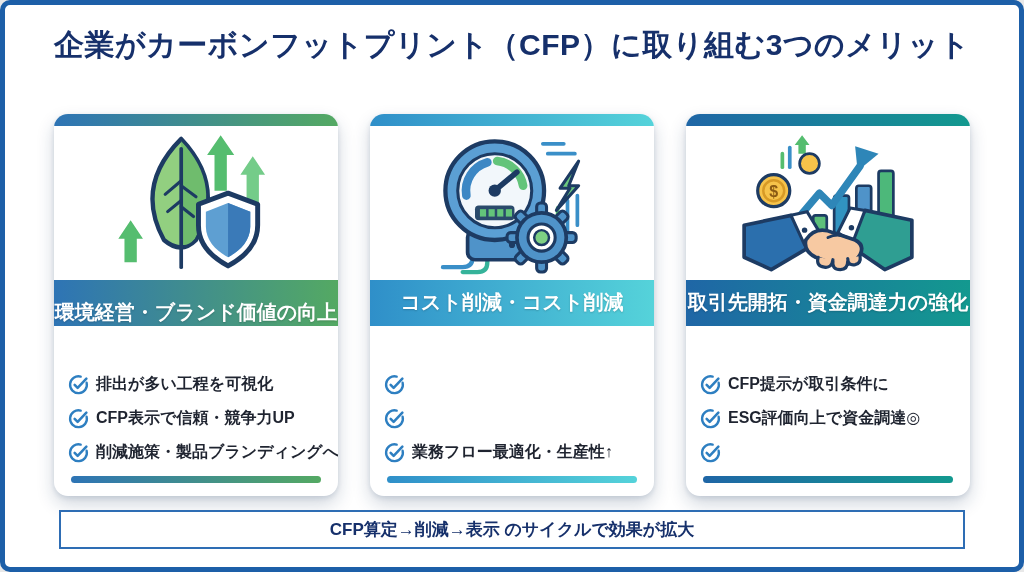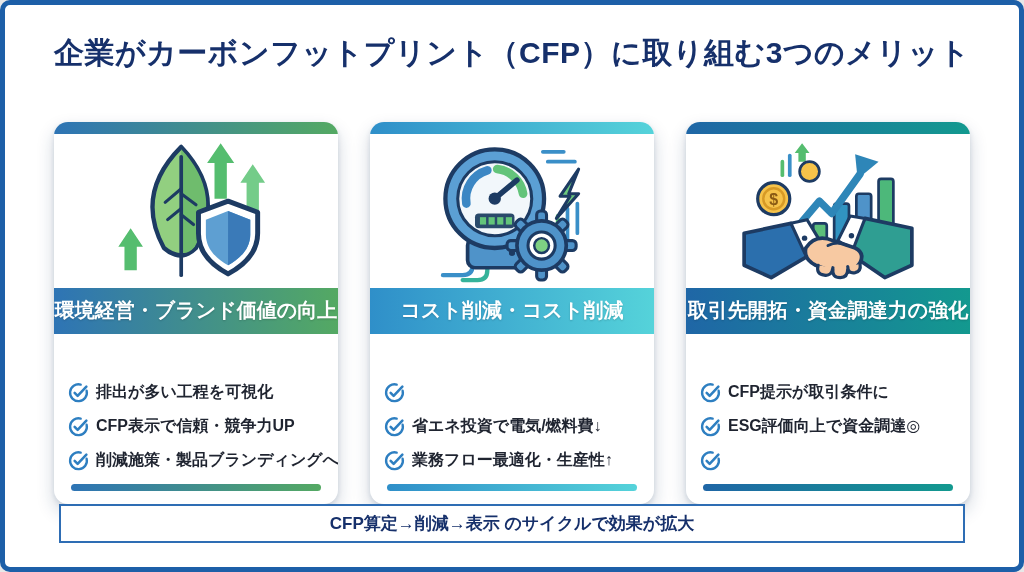--- a/index.html
+++ b/index.html
@@ -8,21 +8,21 @@
     width:1024px;height:572px;
     box-sizing:border-box;
     background:#fff;
     border:5px solid #1d5fa8;
     border-radius:10px;
     overflow:hidden;
     font-family:"Liberation Sans","DejaVu Sans",sans-serif;
     display:flex;flex-direction:column;align-items:center;
   }
   .page-title{
-    margin-top:29px;
+    margin-top:21px;
     font-size:30px;
     font-weight:800;
     color:#16306b;
     letter-spacing:.5px;
     text-align:center;
     line-height:1.25;
   }
   .cards-row{
     display:flex;
     gap:32px;
@@ -70,20 +70,21 @@
     white-space:nowrap;
   }
   .card-underline{
     flex:none;
     height:7px;
     width:calc(100% - 34px);
     margin:0 auto 13px;
     border-radius:4px;
   }
   .footer-banner{
+    margin-top:14px;
     width:906px;
     box-sizing:border-box;
     border:2px solid #2e6db4;
     background:#fff;
     padding:6px 0;
     text-align:center;
   }
   .footer-text{
     font-size:17px;
     font-weight:800;
@@ -111,21 +112,21 @@
           <path d="M58 8 Q 20 46 44 90 Q 58 102 70 90 Q 94 46 58 8 Z" fill="#92cf80" stroke="#1d3b63" stroke-width="3.5" stroke-linejoin="round"></path>
           <path d="M58 10 Q 92 46 69 89 Q 64 95 58 94 Z" fill="#6fbc6d"></path>
           <path d="M58 16 L58 112" stroke="#1d3b63" stroke-width="3" stroke-linecap="round" fill="none"></path>
           <path d="M58 42 L45 53 M58 58 L47 67 M58 46 L70 55 M58 63 L68 71" stroke="#1d3b63" stroke-width="2.5" stroke-linecap="round" fill="none"></path>
 
           <path d="M96 52 L120 61 V78 C120 94 109 104 96 111 C83 104 72 94 72 78 V61 Z" fill="#ffffff" stroke="#1d3b63" stroke-width="4" stroke-linejoin="round"></path>
           <path d="M96 60 L114 67 V79 C114 91 105 99 96 104 C87 99 78 91 78 79 V67 Z" fill="#5e9fd2"></path>
           <path d="M96 60 L114 67 V79 C114 91 105 99 96 104 Z" fill="#3a7ab8"></path>
         </svg>
       </div>
-      <div class="card-band" style="background: linear-gradient(90deg, rgb(46, 116, 181), rgb(84, 169, 99));">
+      <div class="card-band" style="background: linear-gradient(90deg, rgb(46, 116, 181), rgb(84, 169, 99)); align-items: flex-end;">
         <span>環境経営・ブランド価値の向上</span>
       </div>
       <div class="card-bullets">
         <div class="bullet-row">
           <svg class="bullet-check" viewBox="0 0 24 24">
               <path d="M21.3 10 A 9.6 9.6 0 1 1 14.5 3" fill="none" stroke="#2e7fc1" stroke-width="2.7" stroke-linecap="round"></path>
               <path d="M7.6 12.4 L11 15.8 L21 5.2" fill="none" stroke="#2e7fc1" stroke-width="2.9" stroke-linecap="round" stroke-linejoin="round"></path>
             </svg>
           <span class="bullet-text">排出が多い工程を可視化</span>
         </div>
@@ -201,21 +202,20 @@
           <svg class="bullet-check" viewBox="0 0 24 24">
               <path d="M21.3 10 A 9.6 9.6 0 1 1 14.5 3" fill="none" stroke="#2e7fc1" stroke-width="2.7" stroke-linecap="round"></path>
               <path d="M7.6 12.4 L11 15.8 L21 5.2" fill="none" stroke="#2e7fc1" stroke-width="2.9" stroke-linecap="round" stroke-linejoin="round"></path>
             </svg>
         </div>
         <div class="bullet-row">
           <svg class="bullet-check" viewBox="0 0 24 24">
               <path d="M21.3 10 A 9.6 9.6 0 1 1 14.5 3" fill="none" stroke="#2e7fc1" stroke-width="2.7" stroke-linecap="round"></path>
               <path d="M7.6 12.4 L11 15.8 L21 5.2" fill="none" stroke="#2e7fc1" stroke-width="2.9" stroke-linecap="round" stroke-linejoin="round"></path>
             </svg>
-          <span class="bullet-text">省エネ投資で電気/燃料費↓</span>
         </div>
         <div class="bullet-row">
           <svg class="bullet-check" viewBox="0 0 24 24">
               <path d="M21.3 10 A 9.6 9.6 0 1 1 14.5 3" fill="none" stroke="#2e7fc1" stroke-width="2.7" stroke-linecap="round"></path>
               <path d="M7.6 12.4 L11 15.8 L21 5.2" fill="none" stroke="#2e7fc1" stroke-width="2.9" stroke-linecap="round" stroke-linejoin="round"></path>
             </svg>
           <span class="bullet-text">業務フロー最適化・生産性↑</span>
         </div>
       </div>
       <div class="card-underline" style="background: linear-gradient(90deg, rgb(47, 143, 201), rgb(85, 211, 218));"></div>

